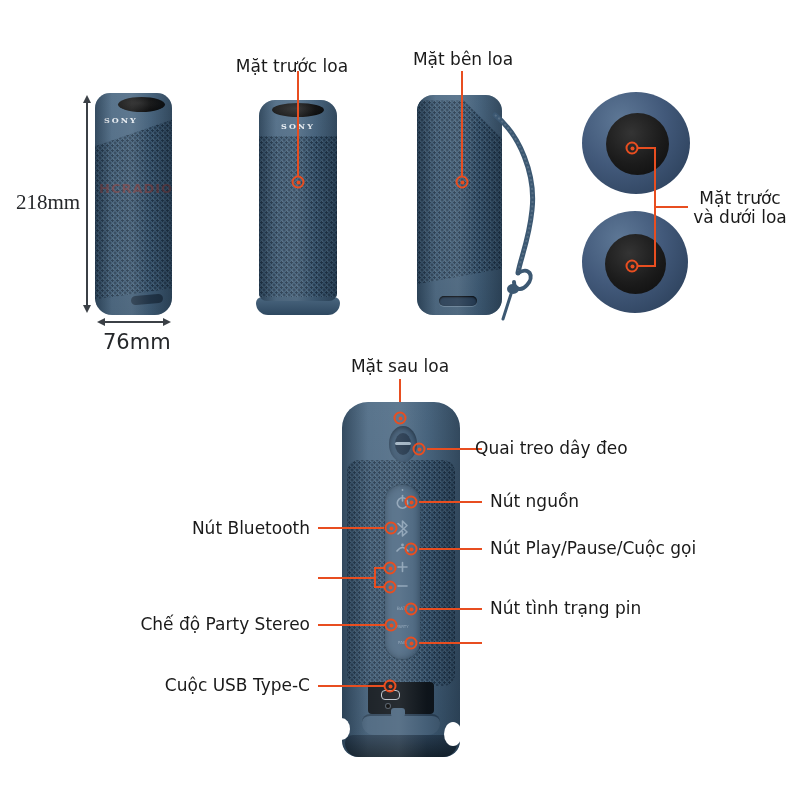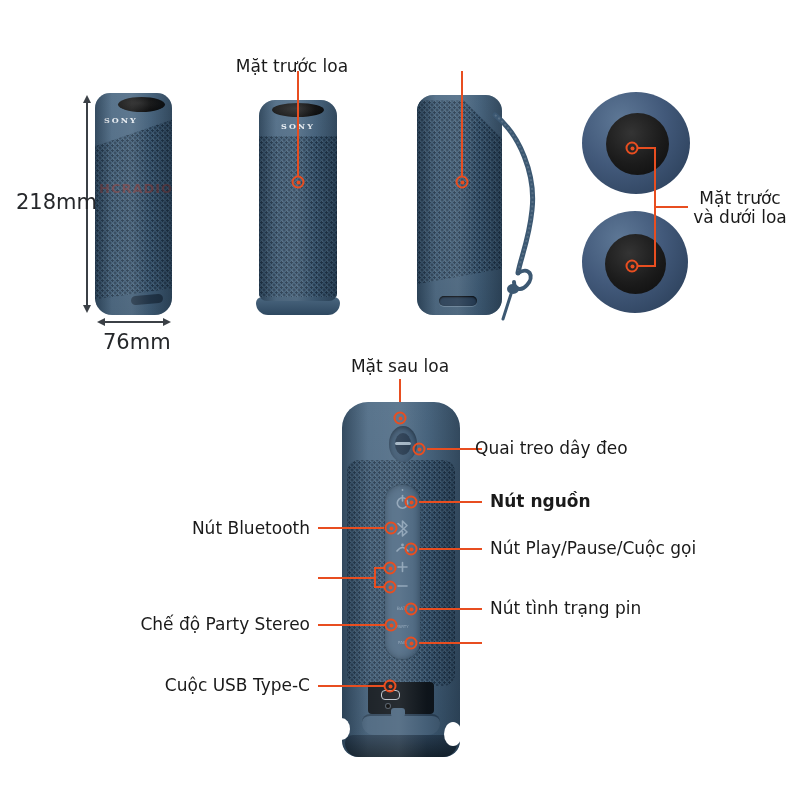--- a/index.html
+++ b/index.html
@@ -58,21 +58,21 @@
   svg text{font-family:"DejaVu Sans","Liberation Sans",sans-serif;}
 </style>
 </head>
 <body>
 
 <div class="canvas">
 
   <div class="dim-line-v" style="left:86px;top:100px;height:208px;"></div>
   <div class="tri up" style="left:83px;top:95px;"></div>
   <div class="tri down" style="left:83px;top:305px;"></div>
-  <div class="dim-text" style="left:16px;top:190px;">218mm</div>
+  <div class="dim-text" style="left:16px;top:190px;font-family:Liberation Serif, serif;">218mm</div>
 
   <div class="dim-line-h" style="left:102px;top:321px;width:64px;"></div>
   <div class="tri left" style="left:97px;top:318px;"></div>
   <div class="tri right" style="left:163px;top:318px;"></div>
   <div class="dim-text" style="left:103px;top:330px;">76mm</div>
 
   <div class="spk" style="left:95px;top:93px;width:77px;height:222px;border-radius:15px 15px 17px 17px;">
     <div class="topcap" style="left:23px;top:4px;width:47px;height:15px;"></div>
     <div class="sony" style="left:9px;top:22px;">SONY</div>
     <div class="abs mesh" style="inset:0;border-radius:inherit;clip-path:polygon(0 24%,100% 12%,100% 88%,0 93%);"></div>
@@ -97,20 +97,21 @@
     <div class="abs mesh" style="inset:0;border-radius:inherit;clip-path:polygon(0 2.5%,55% 2.5%,100% 20%,100% 79%,0 86%);"></div>
     <div class="abs" style="left:22px;top:201px;width:38px;height:10px;background:#223850;border-radius:6px;box-shadow:0 1px 0 rgba(170,190,205,.35), inset 0 1px 2px #000;"></div>
   </div>
   <svg class="abs" style="left:480px;top:105px;" width="60" height="225" viewBox="0 0 60 225">
     <path d="M 15 10 C 40 30 56 70 52 105 C 49 135 40 155 38 168" fill="none" stroke="#3c5872" stroke-width="5" stroke-linecap="round"></path>
     <path d="M 15 10 C 40 30 56 70 52 105 C 49 135 40 155 38 168" fill="none" stroke="rgba(255,255,255,.14)" stroke-width="2" stroke-dasharray="2 2.4"></path>
     <path d="M 38 168 c 11 -7 17 3 9 12 c -6 7 -13 4 -13 -3" fill="none" stroke="#3c5872" stroke-width="4" stroke-linecap="round"></path>
     <ellipse cx="33" cy="184" rx="6" ry="5" fill="#3c5872"></ellipse>
     <path d="M 31 189 L 23 214" fill="none" stroke="#3c5872" stroke-width="3" stroke-linecap="round"></path>
   </svg>
+  <div class="lbl center" style="left:393px;top:50px;width:140px;">Mặt bên loa</div>
   <div class="cl-v" style="left:461px;top:71px;height:105px;"></div>
   <div class="dot" style="left:462px;top:182px;"></div>
 
   <div class="disc" style="left:582px;top:92px;width:108px;height:102px;">
     <div class="hole" style="left:24px;top:21px;width:63px;height:62px;"></div>
   </div>
   <div class="disc" style="left:582px;top:211px;width:106px;height:102px;">
     <div class="hole" style="left:23px;top:23px;width:61px;height:60px;"></div>
   </div>
   <div class="dot" style="left:632px;top:148px;"></div>
@@ -178,21 +179,21 @@
   <div class="dot" style="left:390px;top:587px;"></div>
   <div class="dot" style="left:411px;top:609px;"></div>
   <div class="dot" style="left:391px;top:625px;"></div>
   <div class="dot" style="left:411px;top:643px;"></div>
   <div class="dot" style="left:390px;top:686px;"></div>
 
   <div class="cl-h" style="left:427px;top:448px;width:55px;"></div>
   <div class="lbl" style="left:475px;top:439px;">Quai treo dây đeo</div>
 
   <div class="cl-h" style="left:419px;top:501px;width:63px;"></div>
-  <div class="lbl" style="left:490px;top:492px;font-weight:bold;">Nút nguồn</div>
+  <div class="lbl" style="left:490px;top:492px;">Nút nguồn</div>
 
   <div class="cl-h" style="left:419px;top:548px;width:63px;"></div>
   <div class="lbl" style="left:490px;top:539px;">Nút Play/Pause/Cuộc gọi</div>
 
   <div class="cl-h" style="left:419px;top:608px;width:63px;"></div>
   <div class="lbl" style="left:490px;top:599px;">Nút tình trạng pin</div>
 
   <div class="cl-h" style="left:419px;top:642px;width:63px;"></div>
 
   <div class="cl-h" style="left:318px;top:527px;width:66px;"></div>

